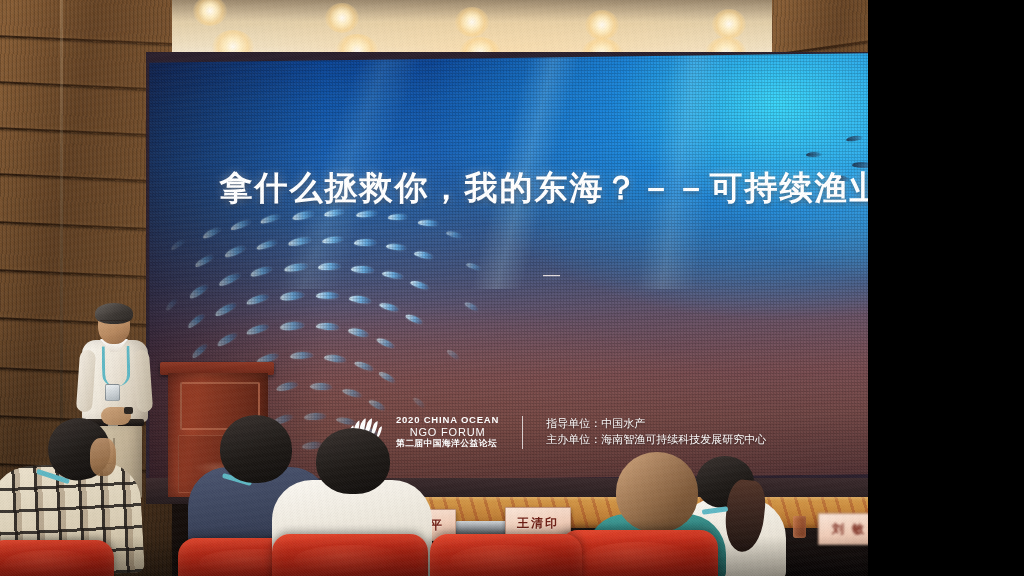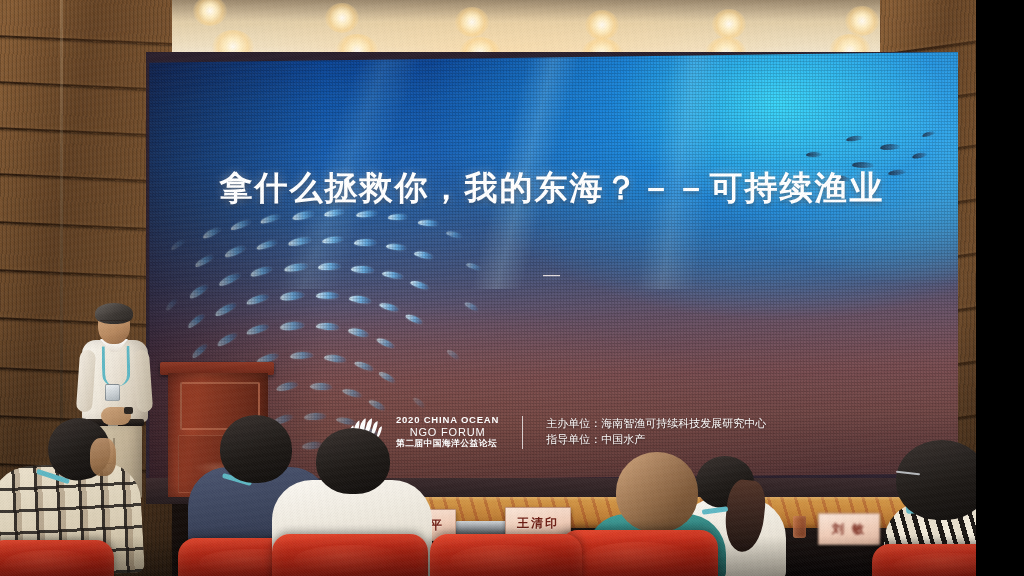--- a/index.html
+++ b/index.html
@@ -1,21 +1,21 @@
 <!DOCTYPE html>
 <html><head>
 <meta charset="utf-8">
 <title>Conference Hall Photo</title>
 <style>
   html,body{margin:0;padding:0;background:#000;}
   body{font-family:"Liberation Sans","DejaVu Sans",sans-serif;}
 
   #scene{
     position:relative;
-    width:976px; height:576px;
+    width:868px; height:576px;
     overflow:hidden;
     background:#140d0a;
   }
 
   
   .ceiling{
     position:absolute; left:0; top:0; width:1024px; height:62px;
     background:
       radial-gradient(ellipse 420px 90px at 50% 95%, rgba(255,214,150,.55), rgba(255,200,130,0) 70%),
       linear-gradient(180deg,#e8d5b4 0%,#e3cfa9 38%,#efdfc0 72%,#f6ecd8 100%);
@@ -581,22 +581,22 @@
               </g>
             </svg>
           </div>
           <div class="mark-text">
             <div class="l1">2020 CHINA OCEAN</div>
             <div class="l2">NGO FORUM</div>
             <div class="l3">第二届中国海洋公益论坛</div>
           </div>
           <div class="divider-v"></div>
           <div class="org-text">
+            <div>指导单位：中国水产</div>
             <div>主办单位：海南智渔可持续科技发展研究中心</div>
-            <div>指导单位：中国水产</div>
           </div>
         </div>
       </div>
     </div>
   </div>
 
   <div class="stage-floor"></div>
 
   <div class="podium">
     <div class="podium-top"></div>

